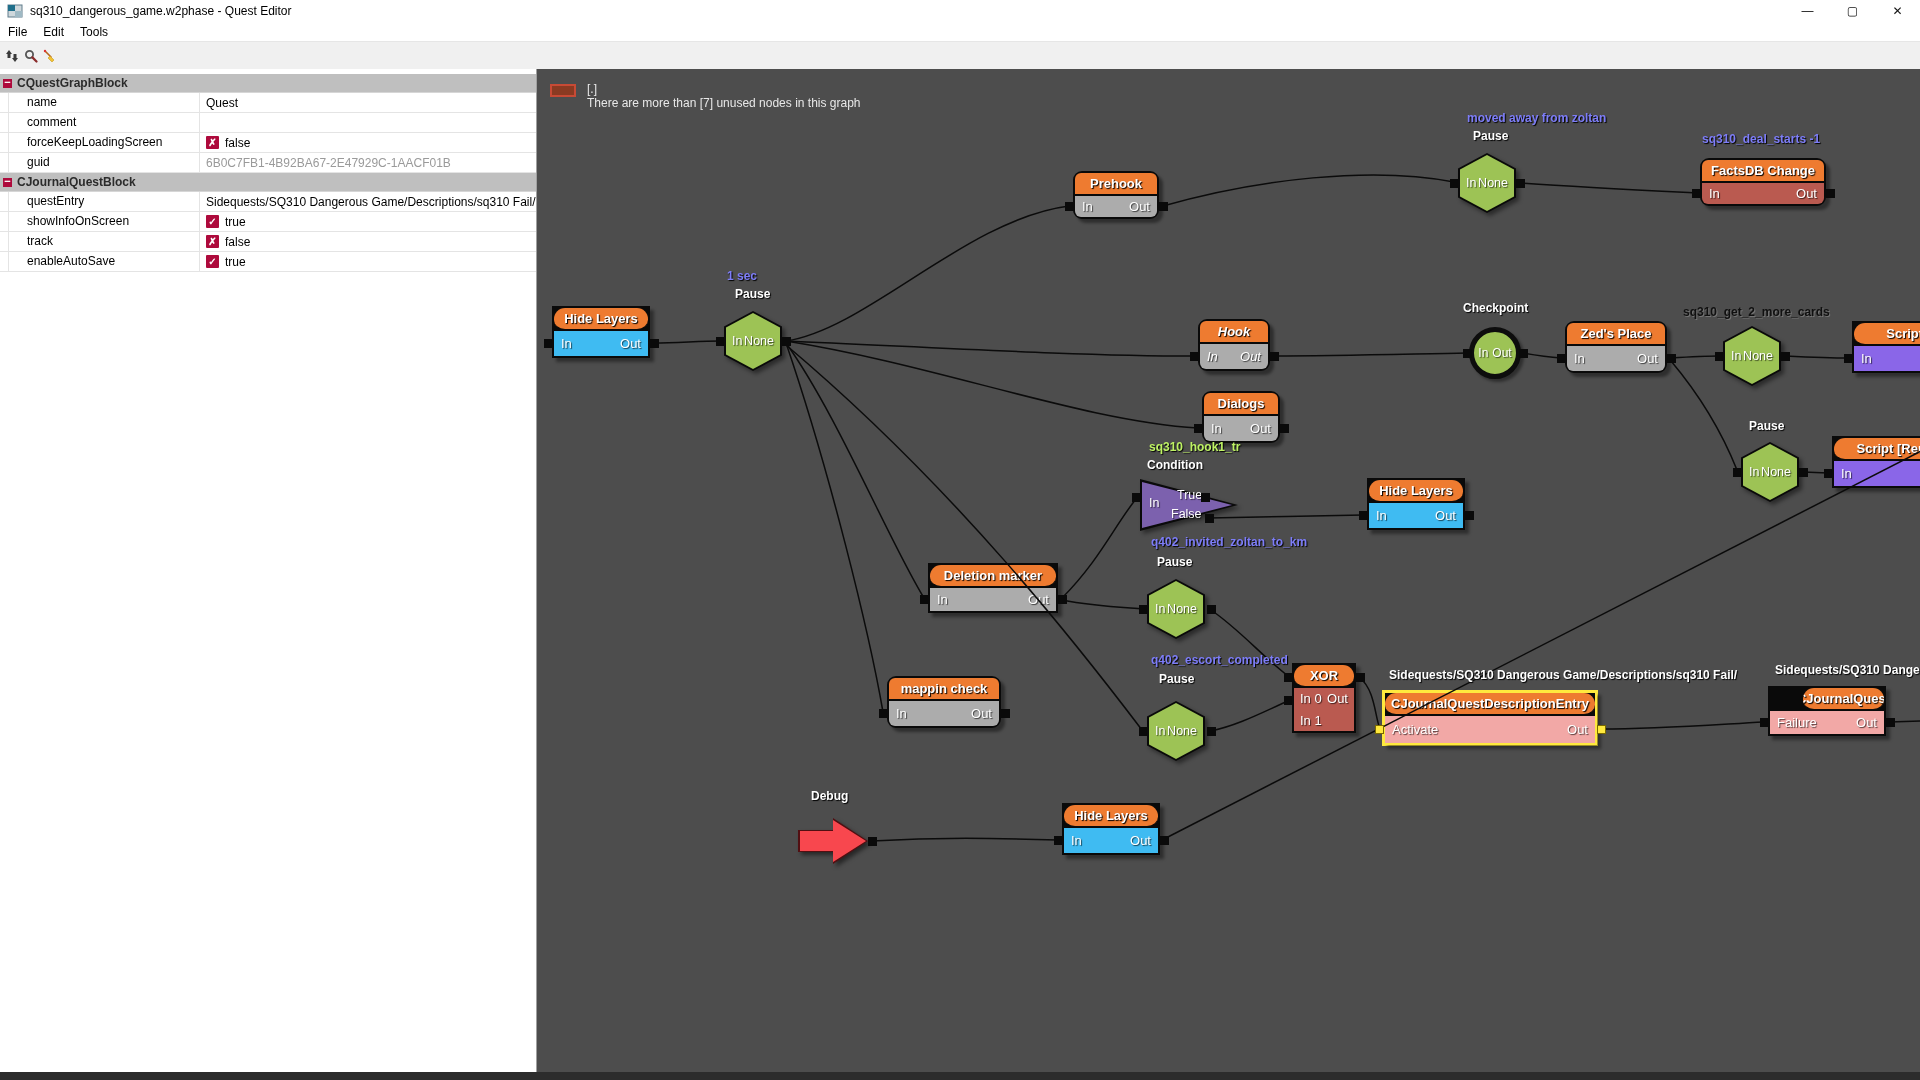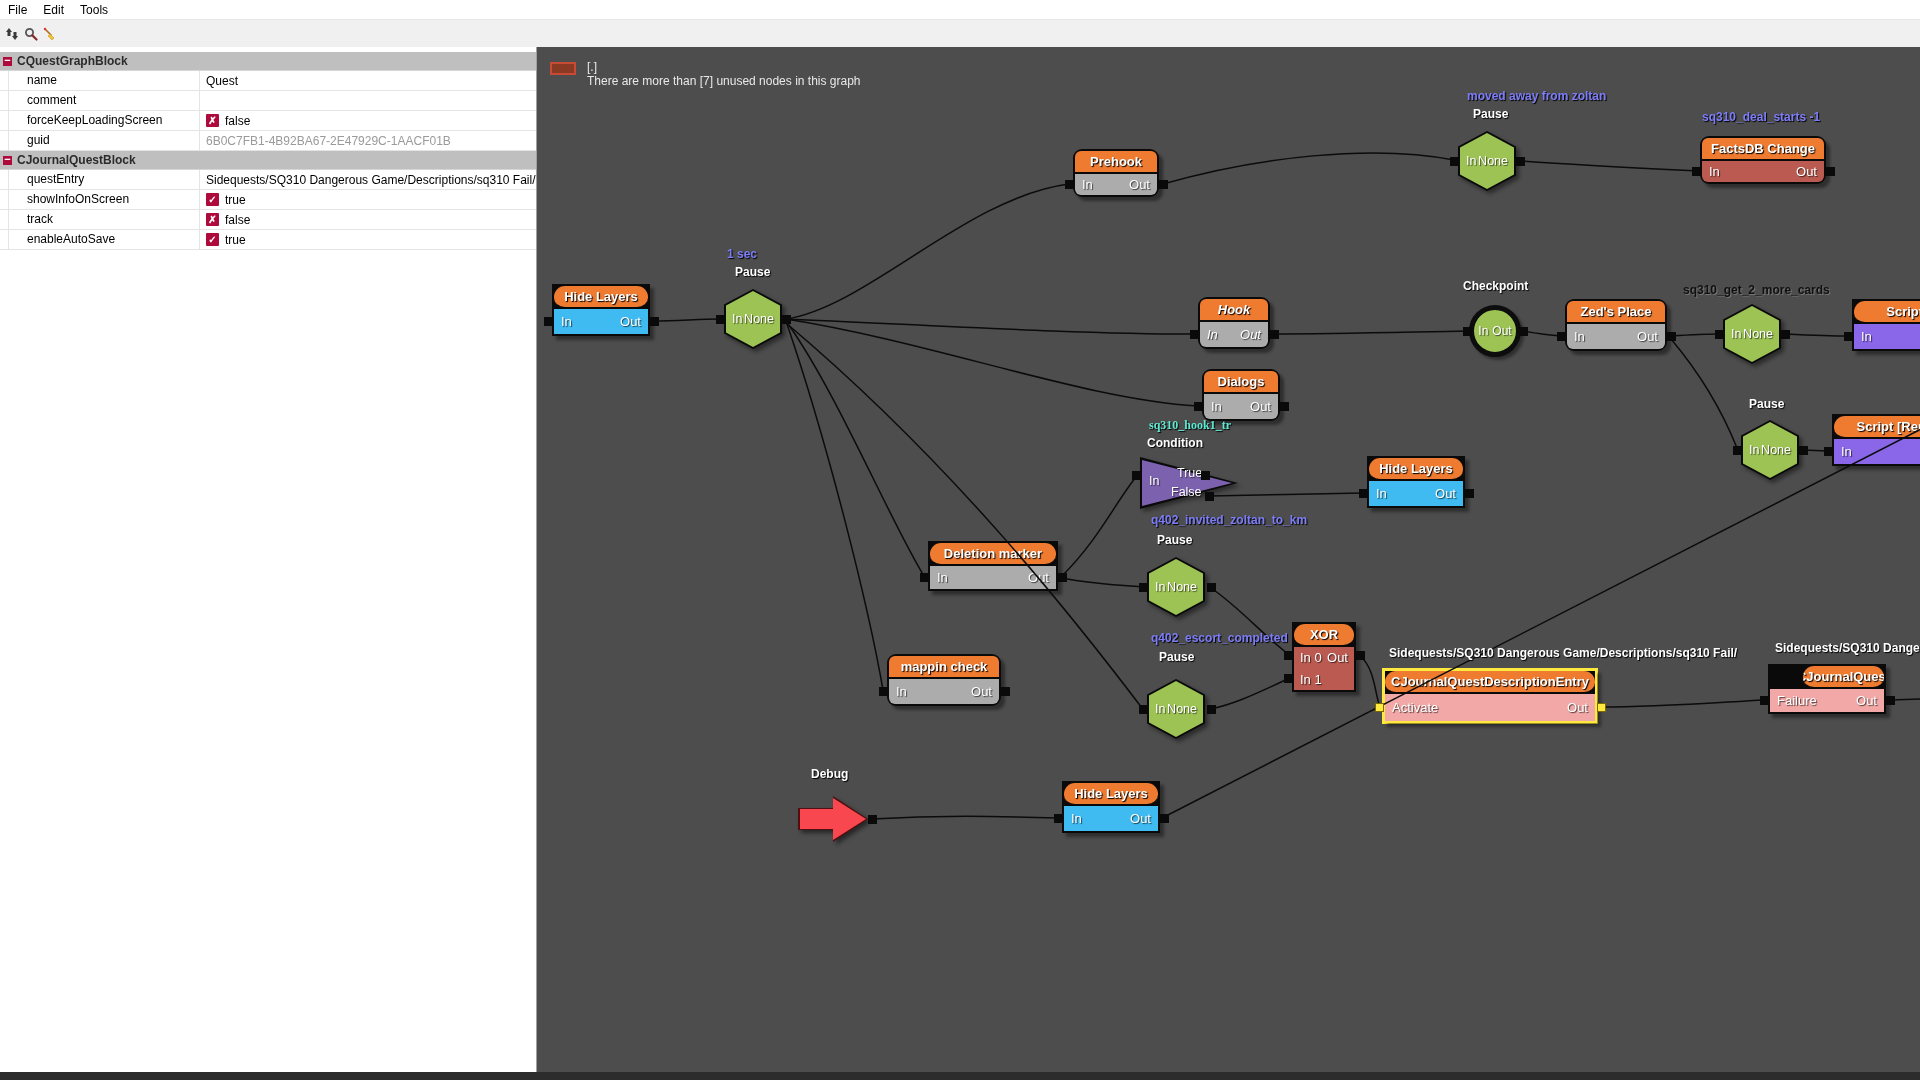--- a/index.html
+++ b/index.html
@@ -87,20 +87,35 @@
   .warn-tag{top:13px;} .warn-text{top:27px;}
 
   
   #bottombar{height:8px;flex:0 0 8px;background:#2c2c2c;}
 </style>
 </head>
 <body>
 
 <div id="app">
 
+  <div id="titlebar">
+    <span id="app-icon">
+      <svg width="16" height="16" viewBox="0 0 16 16">
+        <rect x="1" y="2" width="14" height="12" fill="#cfd8dc" stroke="#607d8b"></rect>
+        <rect x="1" y="2" width="7" height="6" fill="#1f6f8b"></rect>
+        <rect x="8" y="8" width="7" height="6" fill="#9fb9c4"></rect>
+      </svg>
+    </span>
+    <span id="win-title">sq310_dangerous_game.w2phase - Quest Editor</span>
+    <div id="wcontrols">
+      <span class="wbtn">—</span>
+      <span class="wbtn">▢</span>
+      <span class="wbtn">✕</span>
+    </div>
+  </div>
 
   <div id="menubar">
     <span class="menu-item">File</span>
     <span class="menu-item">Edit</span>
     <span class="menu-item">Tools</span>
   </div>
 
   <div id="toolbar">
     <span class="tool">
       <svg width="14" height="14" viewBox="0 0 14 14">
@@ -314,21 +329,21 @@
             <span>Out</span>
           </div>
         </div>
         <div class="node hex" style="left: 610px; top: 510px;">
           <div class="shape"></div>
           <div class="inner" style="background: rgb(157, 195, 85);">
             <span>In</span>
             <span>None</span>
           </div>
         </div>
-        <div class="node box" style="left: 755px; top: 575px; width: 64px; height: 70px;">
+        <div class="node box" style="left: 755px; top: 594px; width: 64px; height: 70px;">
           <div class="hd" style="background: rgb(238, 123, 48);">XOR</div>
           <div class="bd bd-col" style="background: rgb(186, 90, 80);">
             <div class="xr">
               <span>In 0</span>
               <span>Out</span>
             </div>
             <div class="xr">
               <span>In 1</span>
               <span></span>
             </div>
@@ -421,21 +436,21 @@
         <div class="pin" style="left: 516.5px; top: 766.5px;"></div>
         <div class="pin" style="left: 622.5px; top: 766.5px;"></div>
         <div class="caption " style="color: rgb(125, 125, 248); left: 190px; top: 200px;">1 sec</div>
         <div class="caption cap-white" style="left: 198px; top: 218px;">Pause</div>
         <div class="caption " style="color: rgb(125, 125, 248); left: 930px; top: 42px;">moved away from zoltan</div>
         <div class="caption cap-white" style="left: 936px; top: 60px;">Pause</div>
         <div class="caption " style="color: rgb(125, 125, 248); left: 1165px; top: 63px;">sq310_deal_starts -1</div>
         <div class="caption cap-white" style="left: 926px; top: 232px;">Checkpoint</div>
         <div class="caption cap-black" style="left: 1146px; top: 236px;">sq310_get_2_more_cards</div>
         <div class="caption cap-white" style="left: 1212px; top: 350px;">Pause</div>
-        <div class="caption " style="color: #5eead4; left: 612px; top: 371px; font-family: Liberation Serif, serif;">sq310_hook1_tr</div>
+        <div class="caption " style="color: #bef264; left: 612px; top: 371px;">sq310_hook1_tr</div>
         <div class="caption cap-white" style="left: 610px; top: 389px;">Condition</div>
         <div class="caption " style="color: rgb(125, 125, 248); left: 614px; top: 466px;">q402_invited_zoltan_to_km</div>
         <div class="caption cap-white" style="left: 620px; top: 486px;">Pause</div>
         <div class="caption " style="color: rgb(125, 125, 248); left: 614px; top: 584px;">q402_escort_completed</div>
         <div class="caption cap-white" style="left: 622px; top: 603px;">Pause</div>
         <div class="caption cap-white" style="left: 852px; top: 599px;">Sidequests/SQ310 Dangerous Game/Descriptions/sq310 Fail/</div>
         <div class="caption cap-white" style="left: 1238px; top: 594px;">Sidequests/SQ310 Danger</div>
         <div class="caption cap-white" style="left: 274px; top: 720px;">Debug</div>
       </div>
   </div>

